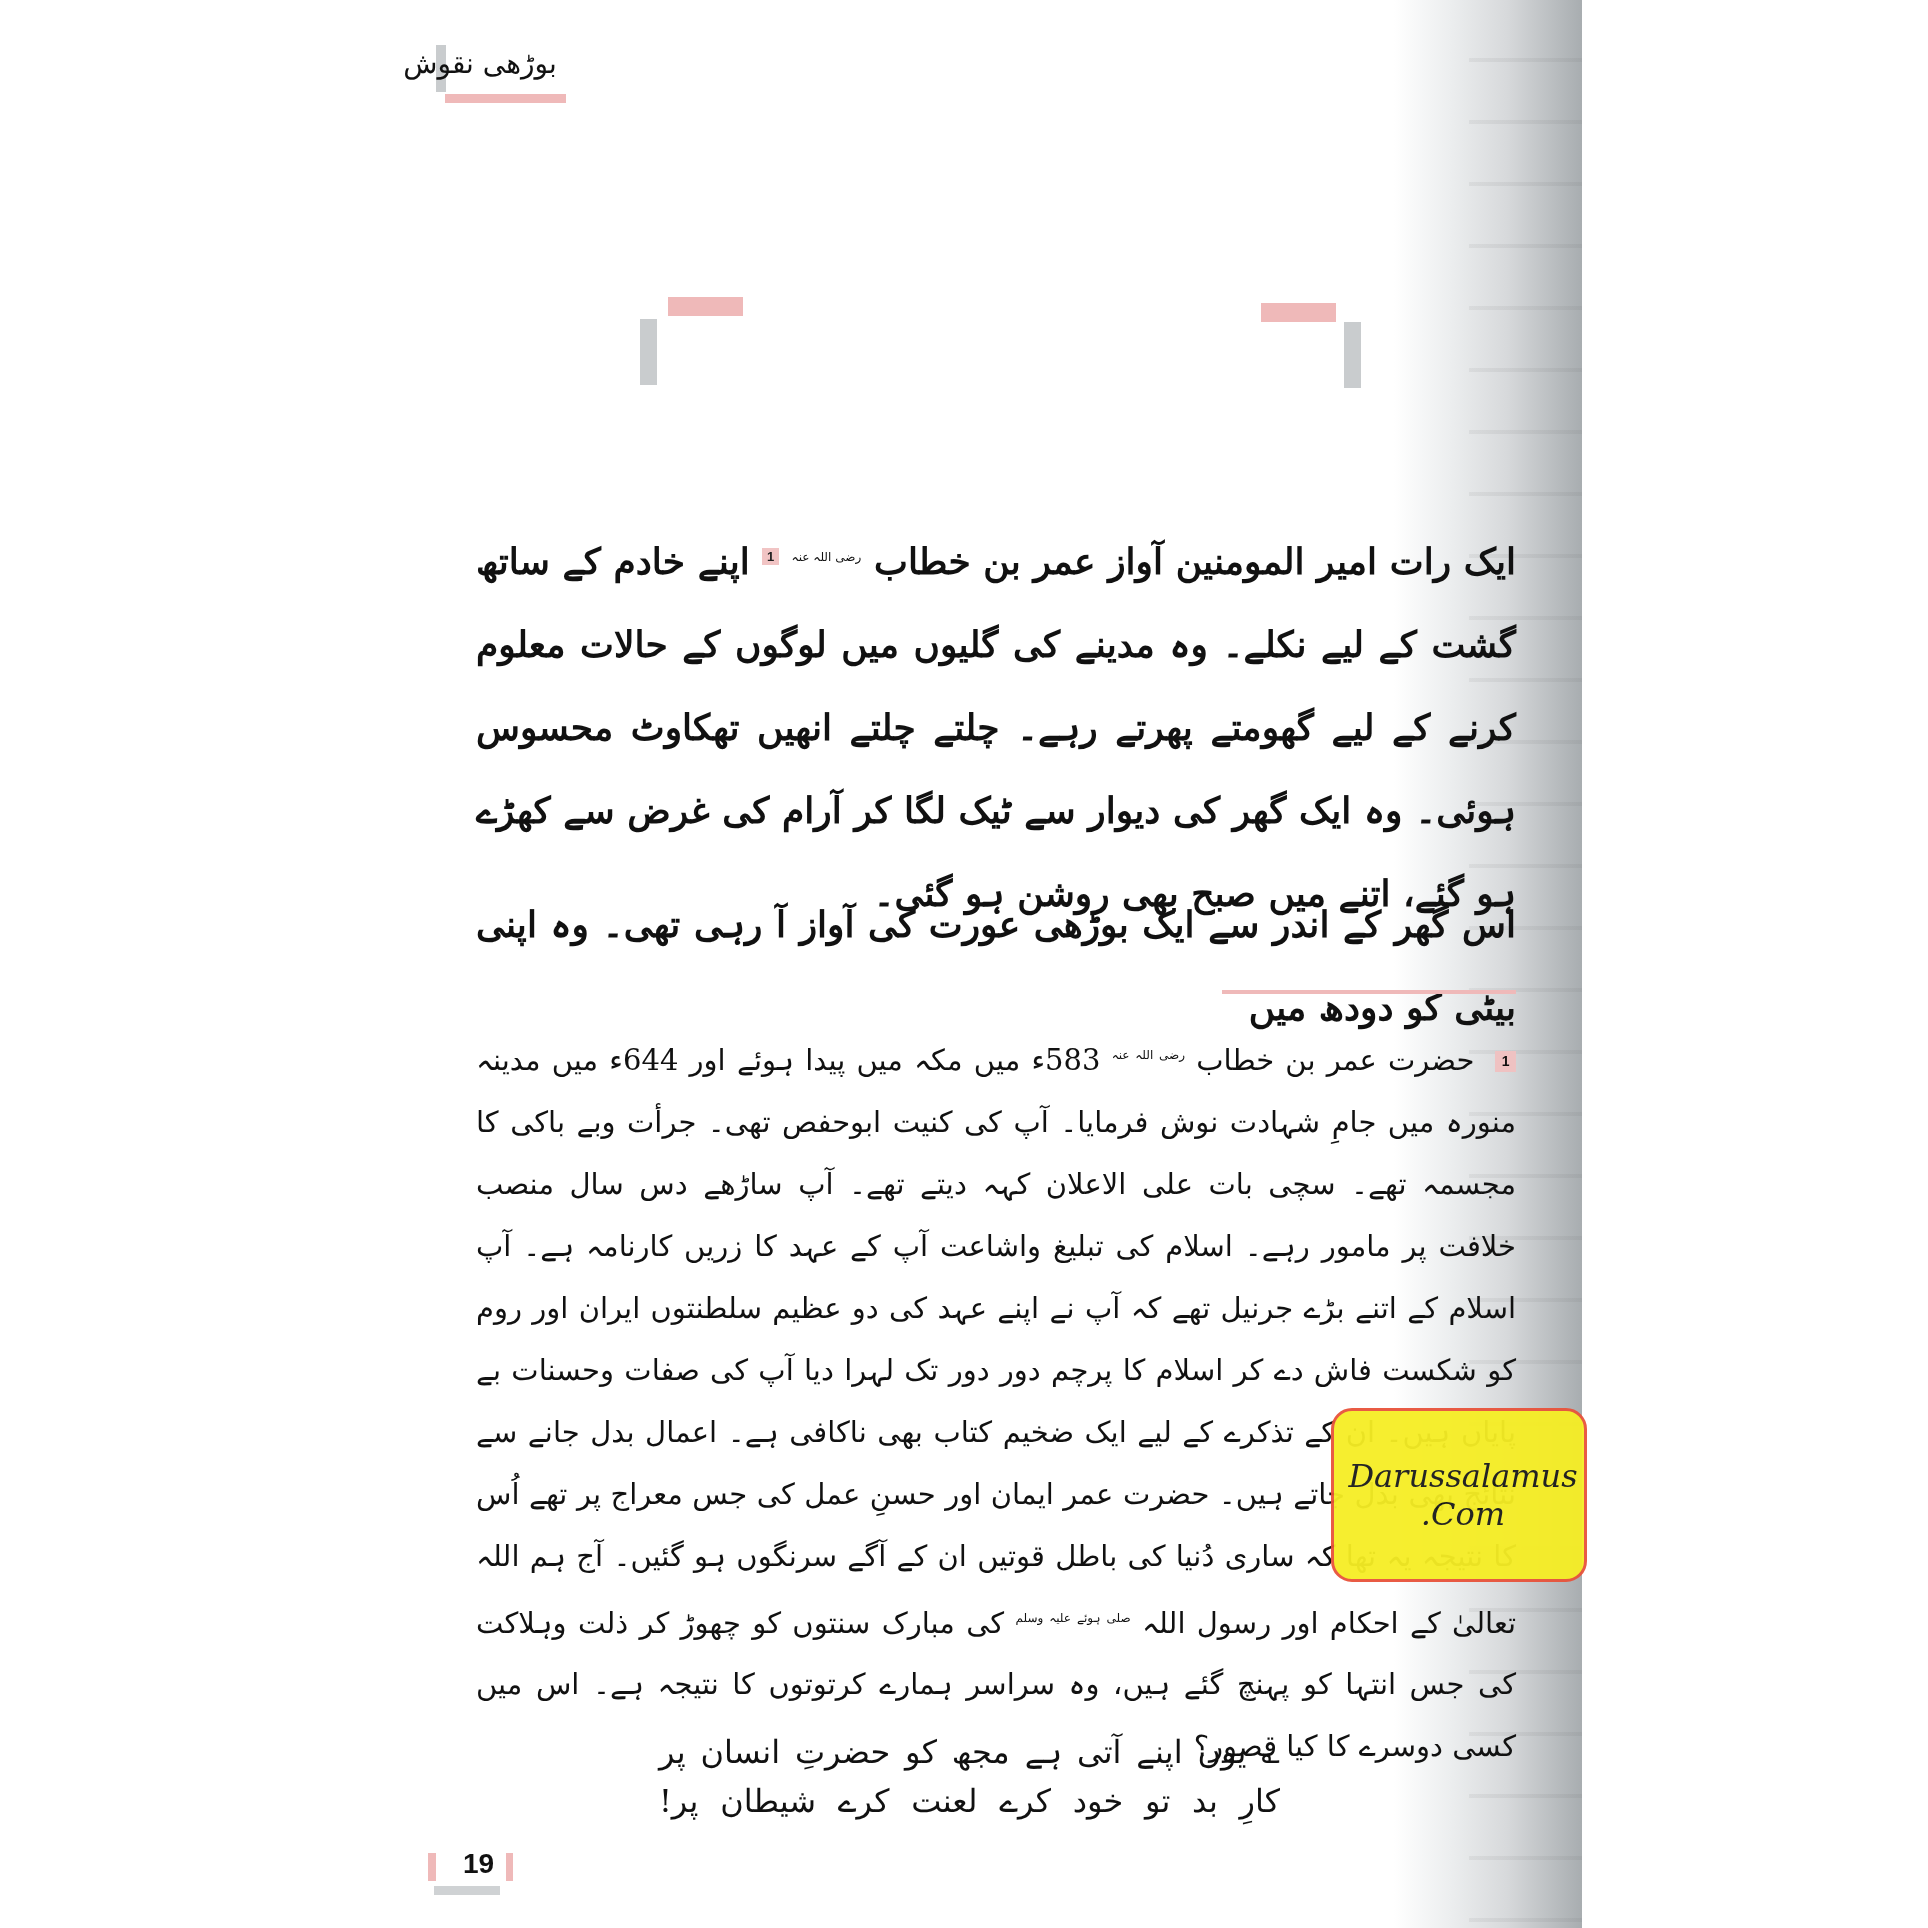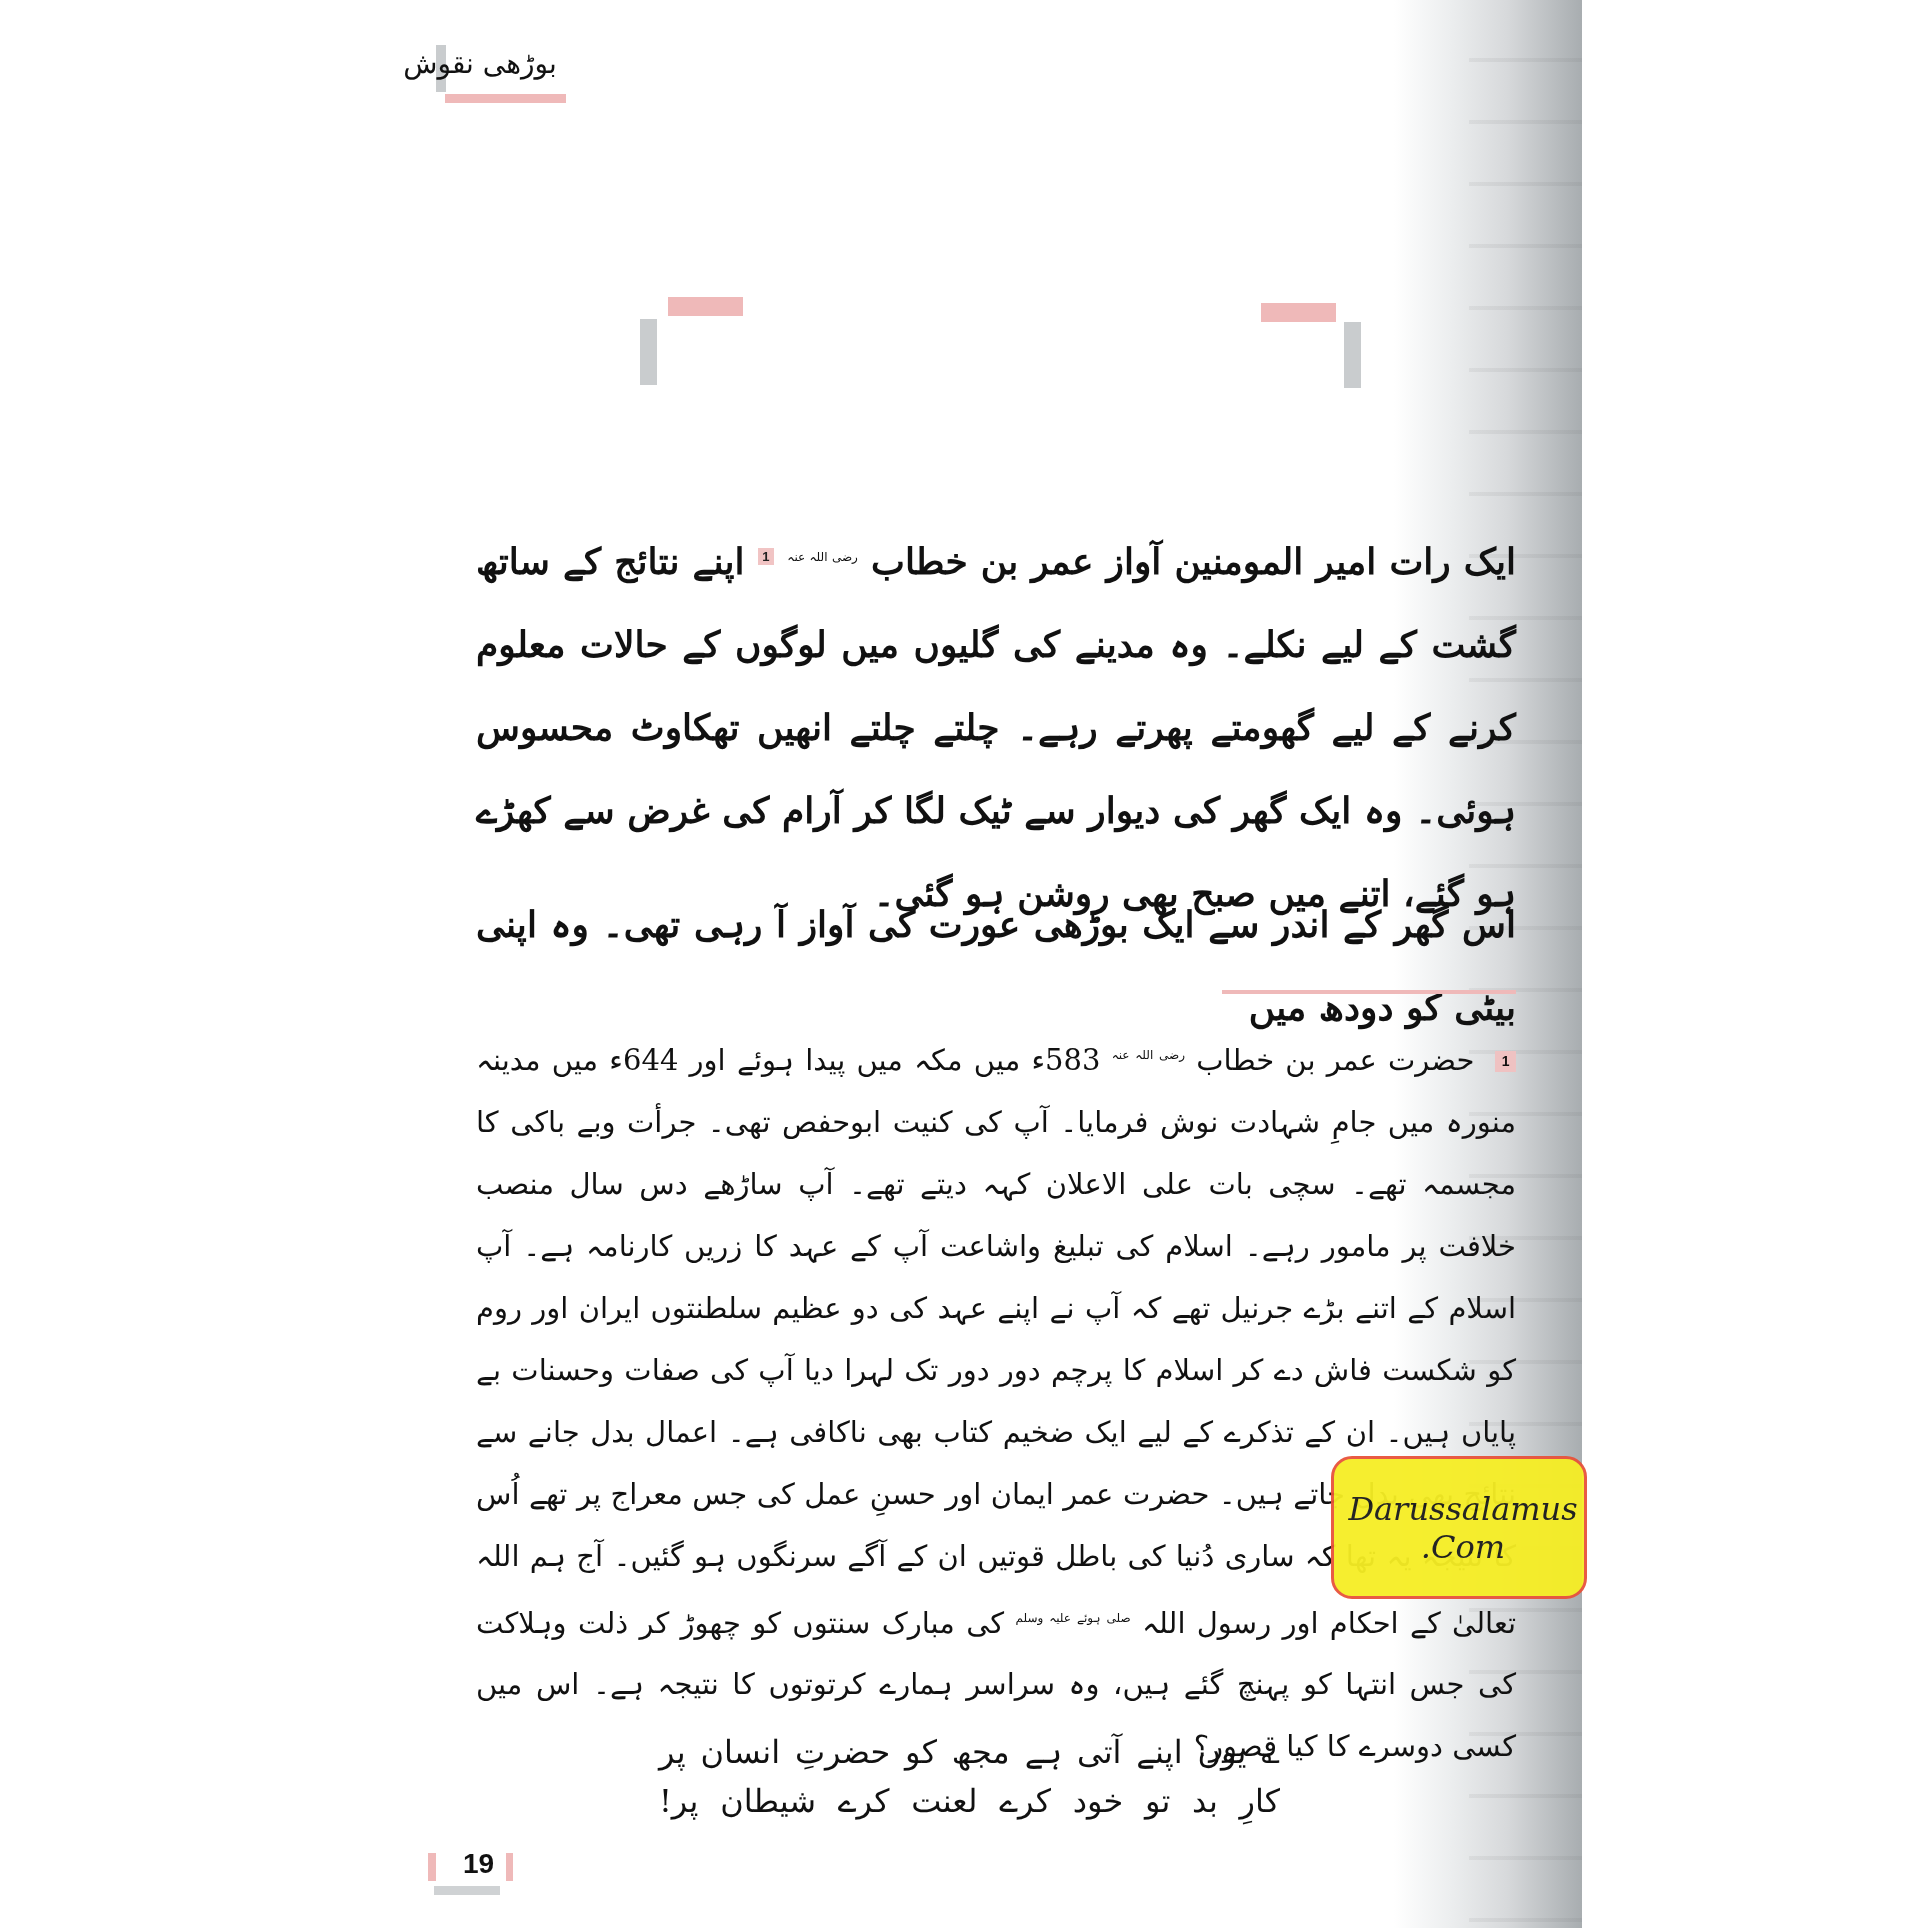--- a/index.html
+++ b/index.html
@@ -40,21 +40,21 @@
   .verse { position:absolute; left:659px; width:621px; direction:rtl; font-family:"DejaVu Serif", serif;
            font-size:32px; text-align:justify; text-align-last:justify; }
 
   .pnum { position:absolute; left:428px; top:1844px; width:85px; height:56px; }
   .pnum .pl { position:absolute; left:0; top:9.4px; width:7.5px; height:28px; background:#efb9b9; }
   .pnum .pr { position:absolute; right:0; top:9.4px; width:7.5px; height:28px; background:#efb9b9; }
   .pnum .ul { position:absolute; left:5.6px; top:42px; width:66px; height:8.5px; background:#cfd2d4; }
   .pnum .n { position:absolute; left:0; width:101px; top:3.8px; text-align:center; font-family:"Liberation Sans", sans-serif;
              font-weight:bold; font-size:28px; }
 
-  .wm { position:absolute; left:1331px; top:1456px; width:256px; height:143px; background:#f6ee24;
+  .wm { position:absolute; left:1331px; top:1408px; width:256px; height:174px; background:#f6ee24;
         border:3.8px solid #e8533b; border-radius:21px; box-sizing:border-box; opacity:.95;
         display:flex; flex-direction:column; align-items:center; justify-content:center;padding-left:8px; }
   .wm span { font-family:"DejaVu Serif", serif; font-style:italic; font-size:32px; color:#1a1a1a; line-height:38px; }
 </style>
 </head>
 <body>
 
 <div class="page-shadow"></div>
 <div class="ghost"></div>
 
@@ -68,21 +68,21 @@
   <div class="tw-pink" style="left:28px;top:0;"></div>
   <div class="tw-pink" style="left:621px;top:5.6px;"></div>
   <div class="tw-gray" style="left:0;top:21.7px;"></div>
   <div class="tw-gray" style="left:704px;top:25.4px;"></div>
 </div>
 
 <div class="body-text" style="top:516px;">
   <span>ایک رات امیر المومنین آواز عمر بن خطاب</span>
   <span class="honor">رضی اللہ عنہ</span>
   <span class="fn-ref">1</span>
-  <span>اپنے نتائج کے ساتھ گشت کے لیے نکلے۔ وہ مدینے کی گلیوں میں لوگوں کے حالات معلوم کرنے کے لیے گھومتے پھرتے رہے۔ چلتے چلتے انھیں تھکاوٹ محسوس ہوئی۔ وہ ایک گھر کی دیوار سے ٹیک لگا کر آرام کی غرض سے کھڑے ہو گئے، اتنے میں صبح بھی روشن ہو گئی۔</span>
+  <span>اپنے خادم کے ساتھ گشت کے لیے نکلے۔ وہ مدینے کی گلیوں میں لوگوں کے حالات معلوم کرنے کے لیے گھومتے پھرتے رہے۔ چلتے چلتے انھیں تھکاوٹ محسوس ہوئی۔ وہ ایک گھر کی دیوار سے ٹیک لگا کر آرام کی غرض سے کھڑے ہو گئے، اتنے میں صبح بھی روشن ہو گئی۔</span>
 </div>
 
 <div class="body-text" style="top:883px;">
   <span>اس گھر کے اندر سے ایک بوڑھی عورت کی آواز آ رہی تھی۔ وہ اپنی بیٹی کو دودھ میں</span>
 </div>
 
 <div class="divider"></div>
 
 <div class="footnote">
   <span class="fn-marker">1</span>

